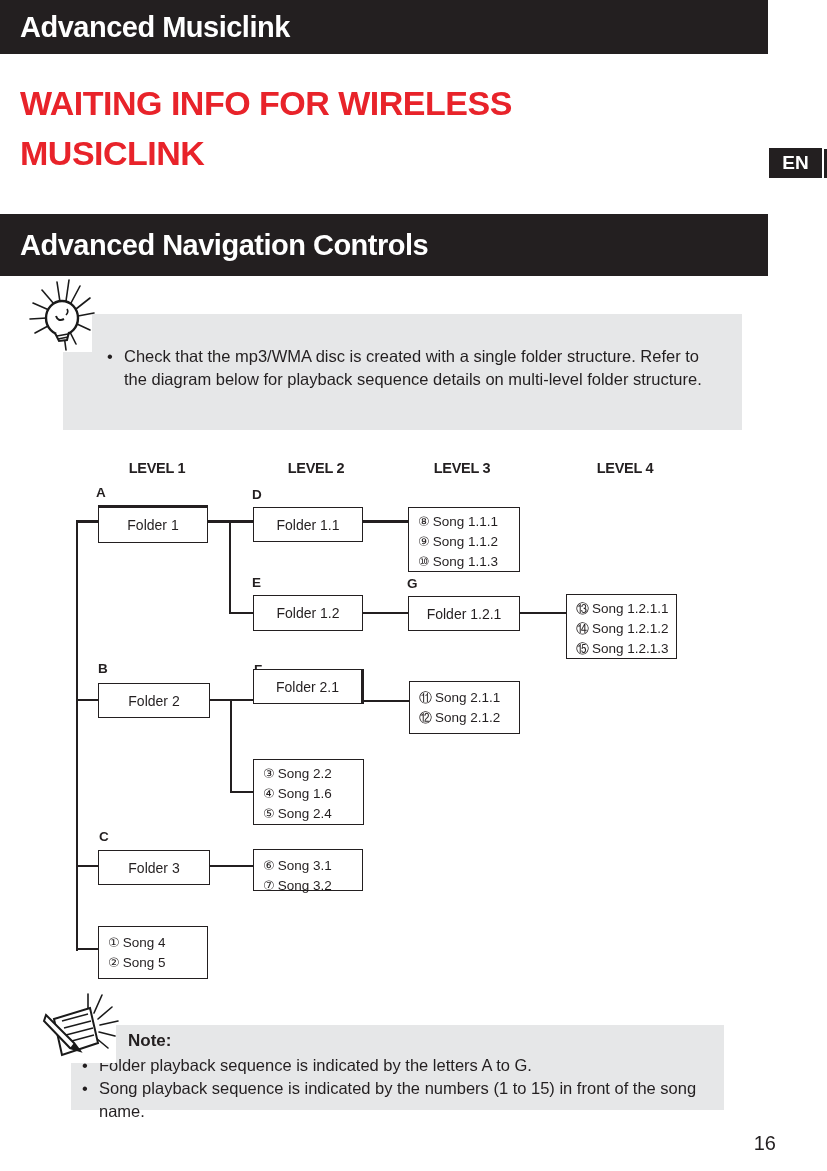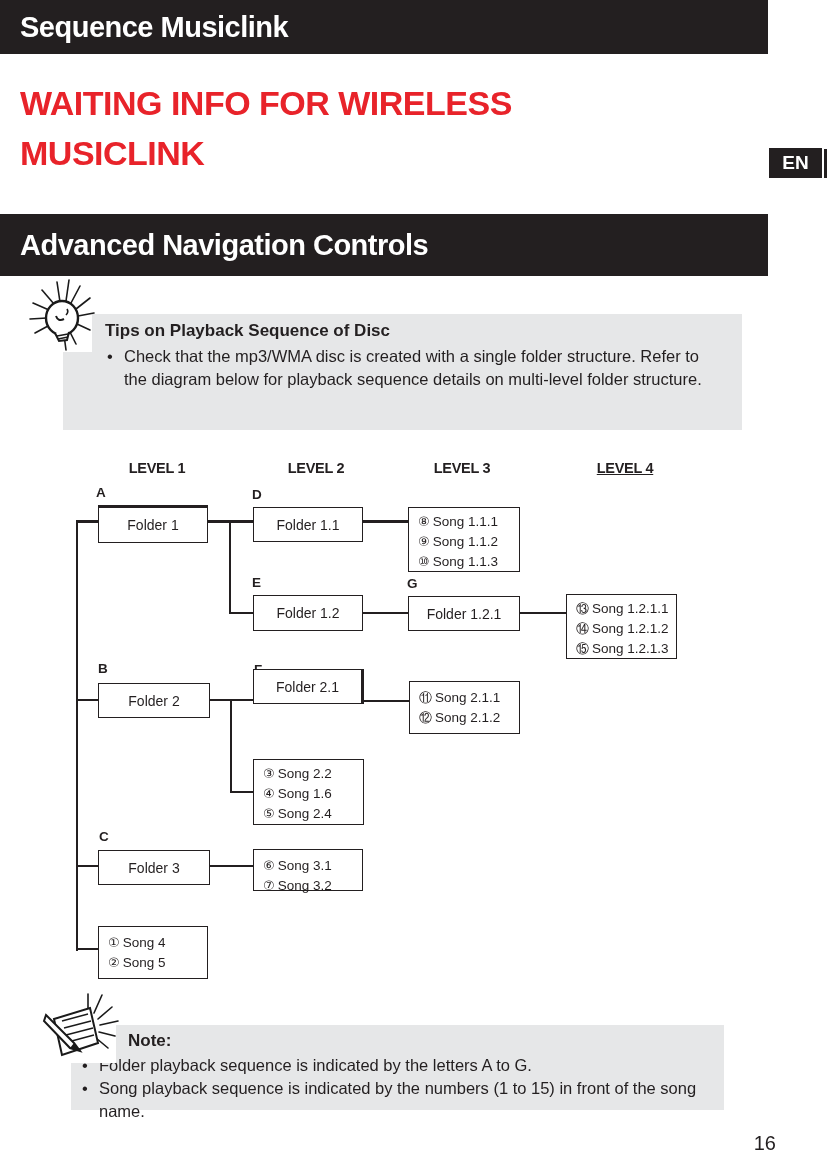--- a/index.html
+++ b/index.html
@@ -41,35 +41,34 @@
   .song-num{font-family:"DejaVu Sans",sans-serif;font-size:13px;margin-right:3px;}
   
   .icon{position:absolute;}
   
   #page-number{position:absolute;right:51px;top:1132px;font-size:20px;}
 </style>
 </head>
 <body>
 
 <div class="bar" id="top-bar">
-  <div class="bar-title">Sequence Musiclink</div>
+  <div class="bar-title">Advanced Musiclink</div>
 </div>
 
 <div class="red-title" style="top:84px;">WAITING INFO FOR WIRELESS</div>
 <div class="red-title" style="top:134px;">MUSICLINK</div>
 
 <div id="en-badge">EN</div>
 <div id="edge-mark"></div>
 
 <div class="bar" id="section-bar">
   <div class="bar-title">Advanced Navigation Controls</div>
 </div>
 
 <div class="panel" id="tips-panel">
-  <div class="panel-title" id="tips-title">Tips on Playback Sequence of Disc</div>
   <ul class="bullets" id="tips-bullets">
     <li>Check that the mp3/WMA disc is created with a single folder structure. Refer to the diagram below for playback sequence details on multi-level folder structure.</li>
   </ul>
 </div>
 
 <svg class="icon" style="left:26px;top:278px;" width="72" height="76" viewBox="0 0 72 76">
   <rect x="14" y="20" width="52" height="54" fill="#ffffff"></rect>
   <g stroke="#1a1a1a" stroke-width="1.6" stroke-linecap="round">
     <line x1="34" y1="24" x2="31" y2="4"></line>
     <line x1="40" y1="23" x2="43" y2="2"></line>
@@ -88,21 +87,21 @@
   <path d="M30 38 q2 6 8 3" fill="none" stroke="#1a1a1a" stroke-width="2"></path>
   <path d="M41 31 q2 3 -1 6" fill="none" stroke="#1a1a1a" stroke-width="1.6"></path>
   <path d="M29 55 l4 8 l8 -1 l2 -8" fill="#ffffff" stroke="#1a1a1a" stroke-width="2"></path>
   <line x1="31" y1="58" x2="42" y2="56" stroke="#1a1a1a" stroke-width="1.4"></line>
   <line x1="32" y1="61" x2="42" y2="59" stroke="#1a1a1a" stroke-width="1.4"></line>
 </svg>
 
 <div class="lvl" style="left:112px;">LEVEL 1</div>
 <div class="lvl" style="left:271px;">LEVEL 2</div>
 <div class="lvl" style="left:417px;">LEVEL 3</div>
-<div class="lvl" style="left:580px;text-decoration:underline;">LEVEL 4</div>
+<div class="lvl" style="left:580px;">LEVEL 4</div>
 
 <div class="vline" style="left:76px;top:521px;width:2px;height:430px;"></div>
 <div class="hline" style="left:76px;top:520px;width:22px;height:3px;"></div>
 <div class="hline" style="left:208px;top:520px;width:45px;height:3px;"></div>
 <div class="vline" style="left:229px;top:521px;width:2px;height:93px;"></div>
 <div class="hline" style="left:229px;top:612px;width:24px;height:2px;"></div>
 <div class="hline" style="left:362px;top:520px;width:46px;height:3px;"></div>
 <div class="hline" style="left:362px;top:612px;width:46px;height:2px;"></div>
 <div class="hline" style="left:519px;top:612px;width:47px;height:2px;"></div>
 <div class="hline" style="left:76px;top:699px;width:22px;height:2px;"></div>

